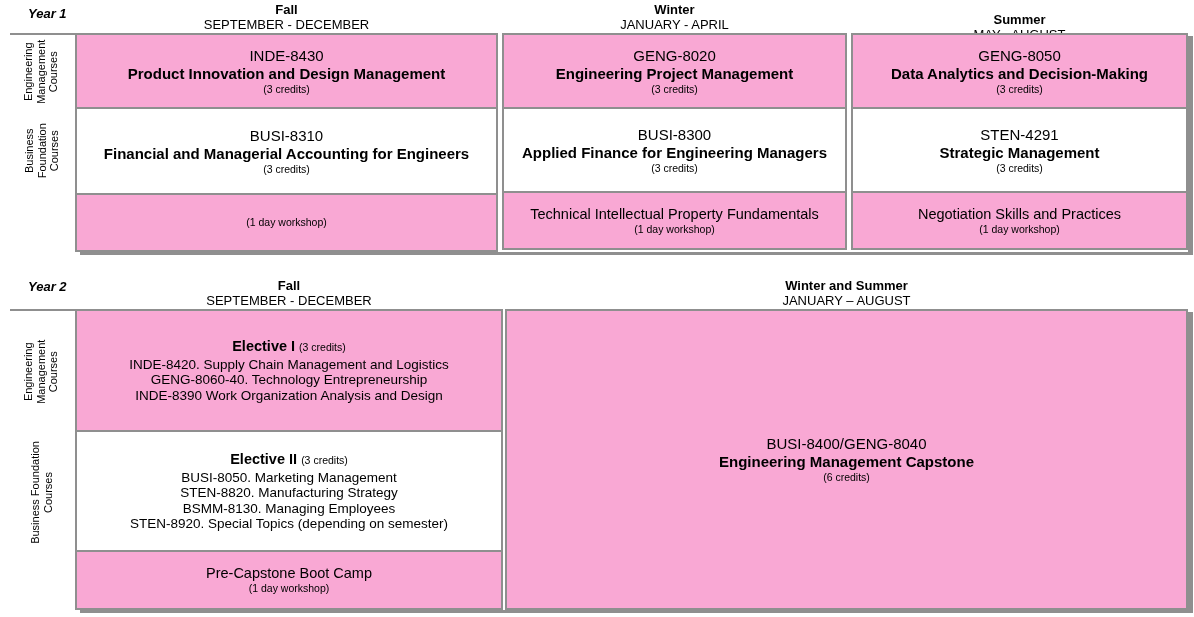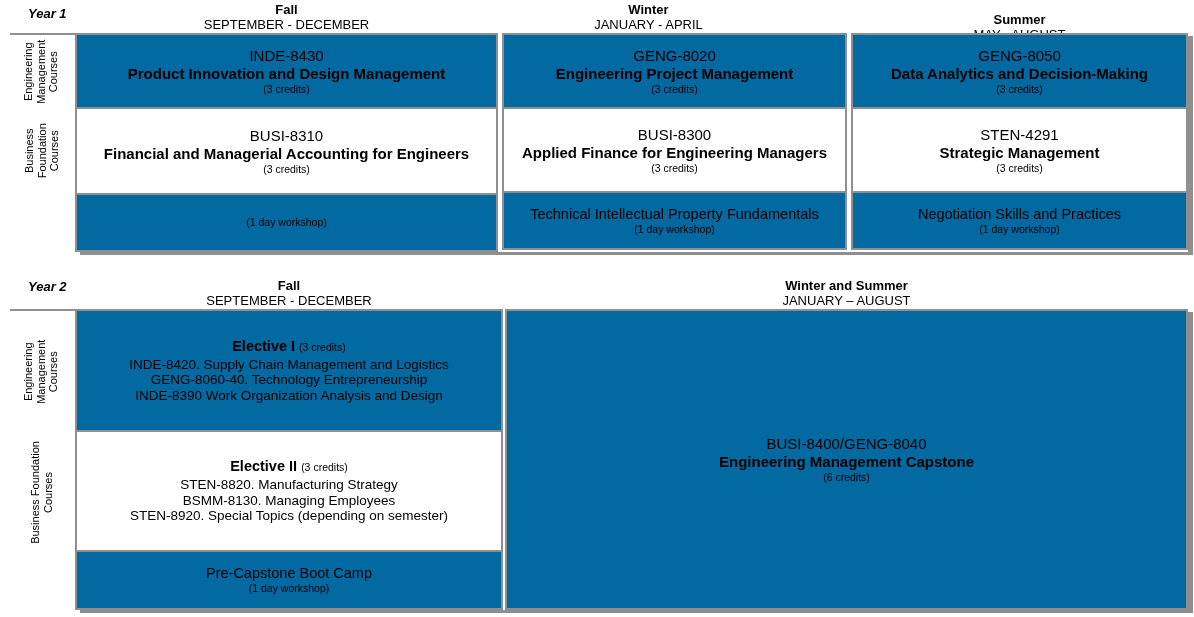--- a/index.html
+++ b/index.html
@@ -10,21 +10,21 @@
   }
   .year-tag { position:absolute; left:28px; font-size:13px; font-weight:bold; font-style:italic; }
   .col-head { position:absolute; text-align:center; }
   .col-head .season { font-size:13px; font-weight:bold; line-height:15px; }
   .col-head .months { font-size:13px; line-height:15px; }
   .topline { position:absolute; left:10px; width:65px; height:2px; background:#8f8f8f; }
   .grid { position:absolute; left:75px; width:1113px; display:flex;
           box-shadow:5px 3px 0 0 #8f8f8f; }
   .ycol { display:flex; flex-direction:column; flex:none; }
   .cell {
-    border:2px solid #8f8f8f; background:#0369a1; width:100%;
+    border:2px solid #8f8f8f; background:#f9a8d4; width:100%;
     display:flex; flex-direction:column; align-items:center; justify-content:center;
     text-align:center; padding:2px 8px;
   }
   .cell.white { background:#ffffff; }
   .cell + .cell { margin-top:-2px; }
   .code  { font-size:15px; line-height:18px; }
   .ctitle{ font-size:15px; font-weight:bold; line-height:18px; }
   .credits{ font-size:10.5px; line-height:13px; }
   .wtitle { font-size:14.5px; line-height:17px; }
   .etitle { font-size:14.5px; line-height:17px; margin-bottom:1px; }
@@ -38,21 +38,21 @@
 </style>
 </head>
 <body>
 
 <div class="year-tag" style="top:6px;">Year 1</div>
 
 <div class="col-head" style="left:75px; width:423px; top:2px;">
   <div class="season">Fall</div>
   <div class="months">SEPTEMBER - DECEMBER</div>
 </div>
-<div class="col-head" style="left:476px; width:345px; top:2px;">
+<div class="col-head" style="left:502px; width:345px; top:2px;">
   <div class="season">Winter</div>
   <div class="months">JANUARY - APRIL</div>
 </div>
 <div class="col-head" style="left:851px; width:337px; top:12px;">
   <div class="season">Summer</div>
   <div class="months">MAY - AUGUST</div>
 </div>
 
 <div class="topline" style="top:33px;"></div>
 
@@ -161,20 +161,21 @@
       </div>
       <div class="opt">INDE-8420. Supply Chain Management and Logistics</div>
       <div class="opt">GENG-8060-40. Technology Entrepreneurship</div>
       <div class="opt">INDE-8390 Work Organization Analysis and Design</div>
     </div>
     <div class="cell white" style="height:122px;">
       <div class="etitle">
         <span class="ename">Elective II</span>
         <span class="ecredits">(3 credits)</span>
       </div>
+      <div class="opt">BUSI-8050. Marketing Management</div>
       <div class="opt">STEN-8820. Manufacturing Strategy</div>
       <div class="opt">BSMM-8130. Managing Employees</div>
       <div class="opt">STEN-8920. Special Topics (depending on semester)</div>
     </div>
     <div class="cell" style="height:60px;">
       <div class="wtitle">Pre-Capstone Boot Camp</div>
       <div class="credits">(1 day workshop)</div>
     </div>
   </div>
 

